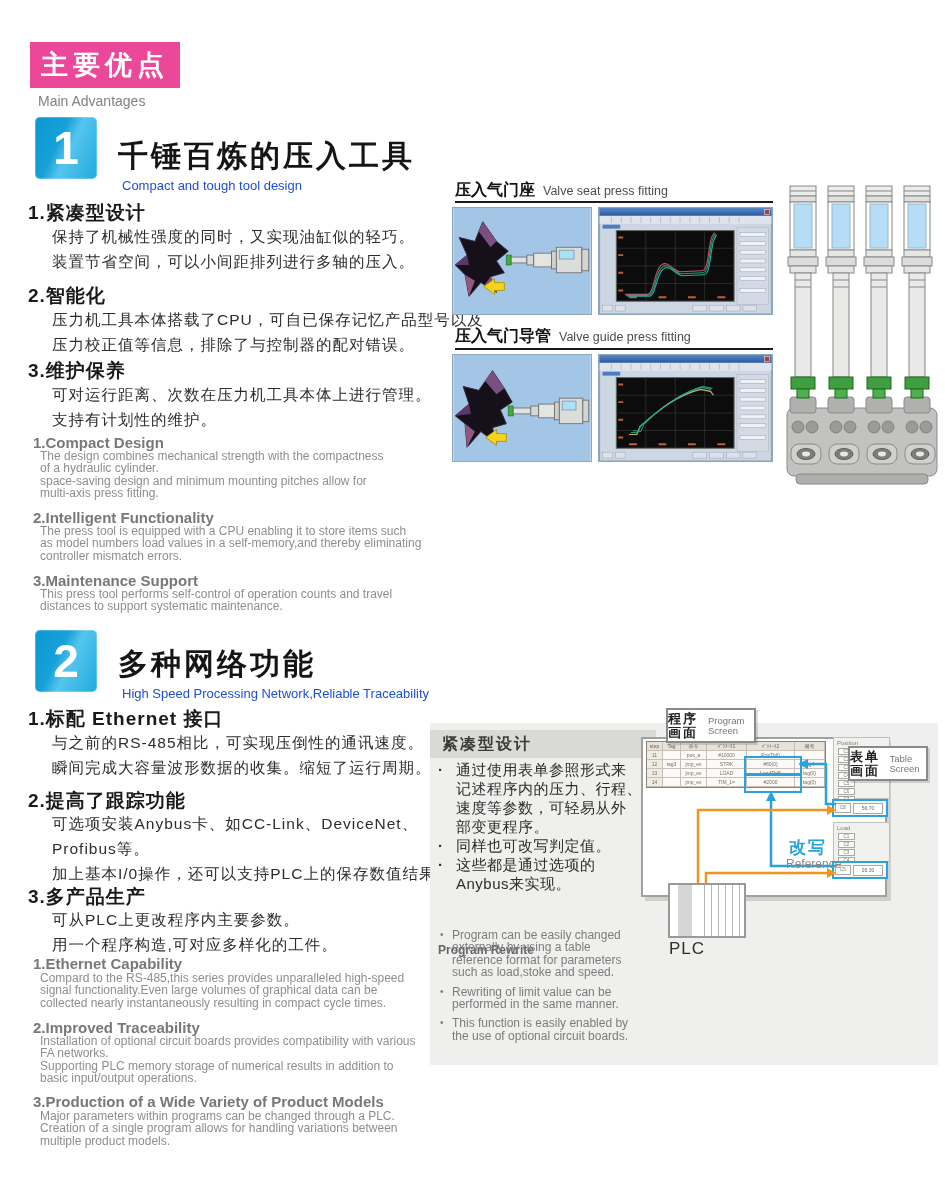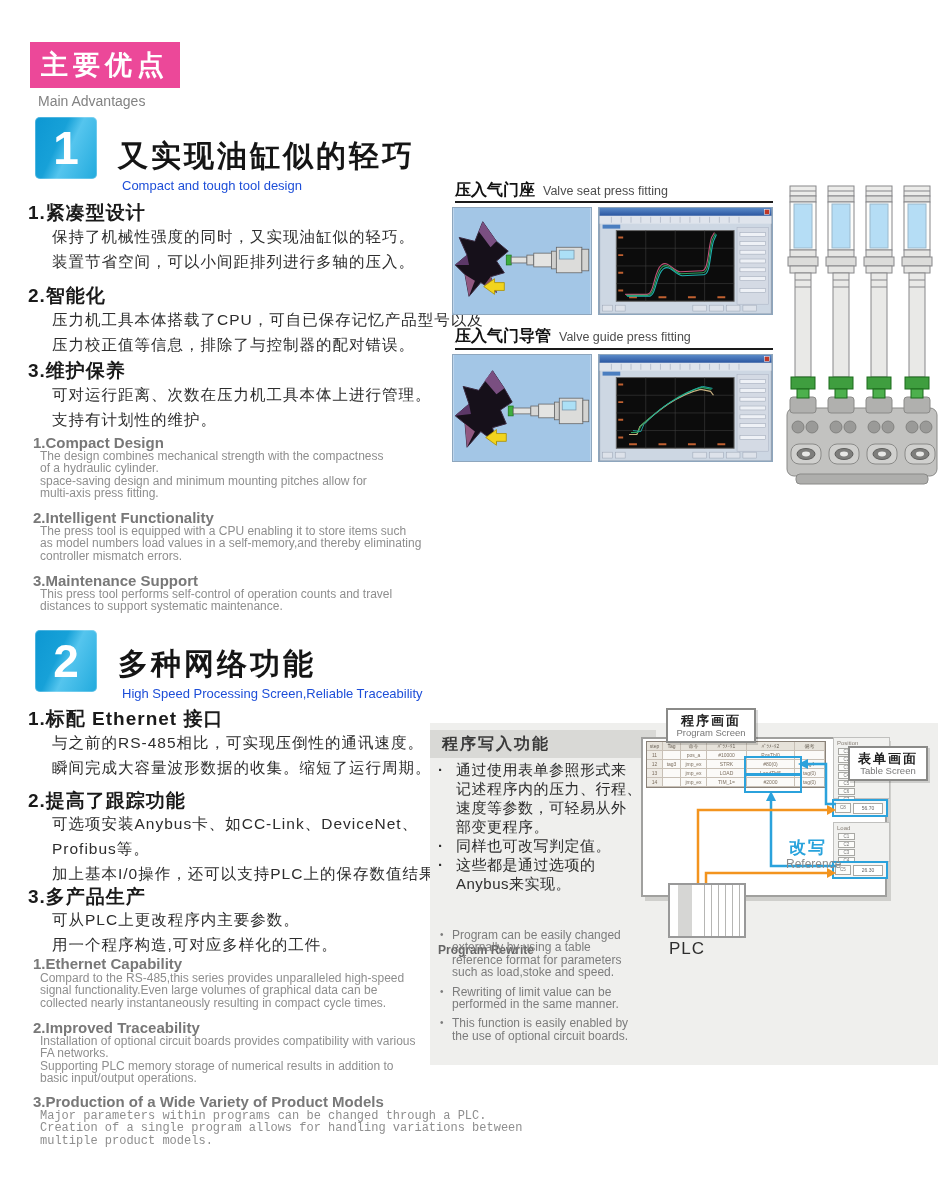--- a/index.html
+++ b/index.html
@@ -36,21 +36,21 @@
         letter-spacing:0.5px;white-space:pre-line;}
   .pbul::before{content:"·";position:absolute;left:2px;top:0;font-weight:bold;color:#2d2d2d;}
   .ebul{position:relative;padding-left:14px;font-size:12px;color:#7c7c7c;line-height:12.4px;
         white-space:pre-line;margin-bottom:7px;}
   .ebul::before{content:"•";position:absolute;left:2px;top:0;color:#7c7c7c;font-size:10px;}
   .prw{font-size:12px;font-weight:bold;color:#646464;margin-top:32px;}
   
   .screen{left:641px;top:737px;width:242px;height:156px;background:#fff;border:2px solid #a0a09e;
           box-shadow:4px 4px 0 #cfcfcc;z-index:2;}
   .dlabel{background:#fff;border:2px solid #8a8a88;box-shadow:2px 2px 0 rgba(0,0,0,.14);
-          display:flex;flex-direction:column;align-items:center;justify-content:center;z-index:6;}
+          display:flex;flex-direction:row;align-items:center;justify-content:center;z-index:6;}
   .dlabel .cn{font-size:13px;font-weight:bold;color:#222;letter-spacing:2px;line-height:14px;}
   .dlabel .en{font-size:9.5px;color:#777;line-height:10px;}
   .ptable{left:646px;top:741px;display:grid;grid-template-columns:16px 18px 26px 40px 48px 30px;
           grid-auto-rows:9px;border:1px solid #8a8279;background:#fbfaf8;z-index:3;}
   .ptable>div{border-right:1px solid #c8c0b6;border-bottom:1px solid #c8c0b6;font-size:5px;
           line-height:9px;text-align:center;color:#7c6f60;overflow:hidden;white-space:nowrap;}
   .ptable>div.h{background:#e6e2da;color:#6a6257;}
   .ptable>div.sc{background:#efece6;}
   .hlbox{border:2.5px solid #2ba2dc;z-index:4;}
   .tpanel{background:#f1f1ef;border:1px solid #c0c0be;z-index:3;}
@@ -77,21 +77,21 @@
 <div id="page">
 
   <div class="abs hdr-box">
     <span>主要优点</span>
   </div>
   <div class="abs hdr-sub">Main Advantages</div>
 
   <div class="abs numbox" style="left:35px;top:117px;">
     <span>1</span>
   </div>
-  <div class="abs sec-title" style="left:118px;top:136px;">又实现油缸似的轻巧</div>
+  <div class="abs sec-title" style="left:118px;top:136px;">千锤百炼的压入工具</div>
   <div class="abs sec-sub" style="left:122px;top:178px;">Compact and tough tool design</div>
 
   <div class="abs cn-h" style="left:28px;top:200px;">1.紧凑型设计</div>
   <div class="abs cn-b" style="left:52px;top:224px;">保持了机械性强度的同时，又实现油缸似的轻巧。
 装置节省空间，可以小间距排列进行多轴的压入。</div>
   <div class="abs cn-h" style="left:28px;top:283px;">2.智能化</div>
   <div class="abs cn-b" style="left:52px;top:307px;">压力机工具本体搭载了CPU，可自已保存记忆产品型号以及
 压力校正值等信息，排除了与控制器的配对错误。</div>
   <div class="abs cn-h" style="left:28px;top:358px;">3.维护保养</div>
   <div class="abs cn-b" style="left:52px;top:382px;">可对运行距离、次数在压力机工具本体上进行管理。
@@ -331,21 +331,21 @@
         <rect x="1" y="193" width="24" height="12" fill="#3f9e3f" stroke="#1c6b1c"></rect>
         <rect x="7" y="205" width="12" height="9" fill="#4db04d" stroke="#1c6b1c"></rect>
       </g>
     </g>
   </svg>
 
   <div class="abs numbox" style="left:35px;top:630px;">
     <span>2</span>
   </div>
   <div class="abs sec-title" style="left:118px;top:644px;">多种网络功能</div>
-  <div class="abs sec-sub" style="left:122px;top:686px;">High Speed Processing Screen,Reliable Traceability</div>
+  <div class="abs sec-sub" style="left:122px;top:686px;">High Speed Processing Network,Reliable Traceability</div>
 
   <div class="abs cn-h" style="left:28px;top:706px;">1.标配 Ethernet 接口</div>
   <div class="abs cn-b" style="left:52px;top:730px;">与之前的RS-485相比，可实现压倒性的通讯速度。
 瞬间完成大容量波形数据的收集。缩短了运行周期。</div>
   <div class="abs cn-h" style="left:28px;top:788px;">2.提高了跟踪功能</div>
   <div class="abs cn-b" style="left:52px;top:811px;">可选项安装Anybus卡、如CC-Link、DeviceNet、
 Profibus等。
 加上基本I/0操作，还可以支持PLC上的保存数值结果。</div>
   <div class="abs cn-h" style="left:28px;top:884px;">3.多产品生产</div>
   <div class="abs cn-b" style="left:52px;top:907px;">可从PLC上更改程序内主要参数。
@@ -354,27 +354,27 @@
   <div class="abs en-h" style="left:33px;top:955px;">1.Ethernet Capability</div>
   <div class="abs en-b" style="left:40px;top:972px;">Compard to the RS-485,this series provides unparalleled high-speed
 signal functionality.Even large volumes of graphical data can be
 collected nearly instantaneously resulting in compact cycle times.</div>
   <div class="abs en-h" style="left:33px;top:1019px;">2.Improved Traceability</div>
   <div class="abs en-b" style="left:40px;top:1035px;">Installation of optional circuit boards provides compatibility with various
 FA networks.
 Supporting PLC memory storage of numerical results in addition to
 basic input/output operations.</div>
   <div class="abs en-h" style="left:33px;top:1093px;">3.Production of a Wide Variety of Product Models</div>
-  <div class="abs en-b" style="left:40px;top:1110px;font-family:Liberation Mono, monospace;">Major parameters within programs can be changed through a PLC.
+  <div class="abs en-b" style="left:40px;top:1110px;">Major parameters within programs can be changed through a PLC.
 Creation of a single program allows for handling variations between
 multiple product models.</div>
 
   <div class="abs panel"></div>
   <div class="abs panel-band">
-    <span>程序写入功能</span>
+    <span>紧凑型设计</span>
   </div>
   <div class="abs" style="left:436px;top:760px;width:238px;">
     <div class="pbul">通过使用表单参照形式来
 记述程序内的压力、行程、
 速度等参数，可轻易从外
 部变更程序。</div>
     <div class="pbul">同样也可改写判定值。</div>
     <div class="pbul">这些都是通过选项的
 Anybus来实现。</div>
   </div>

